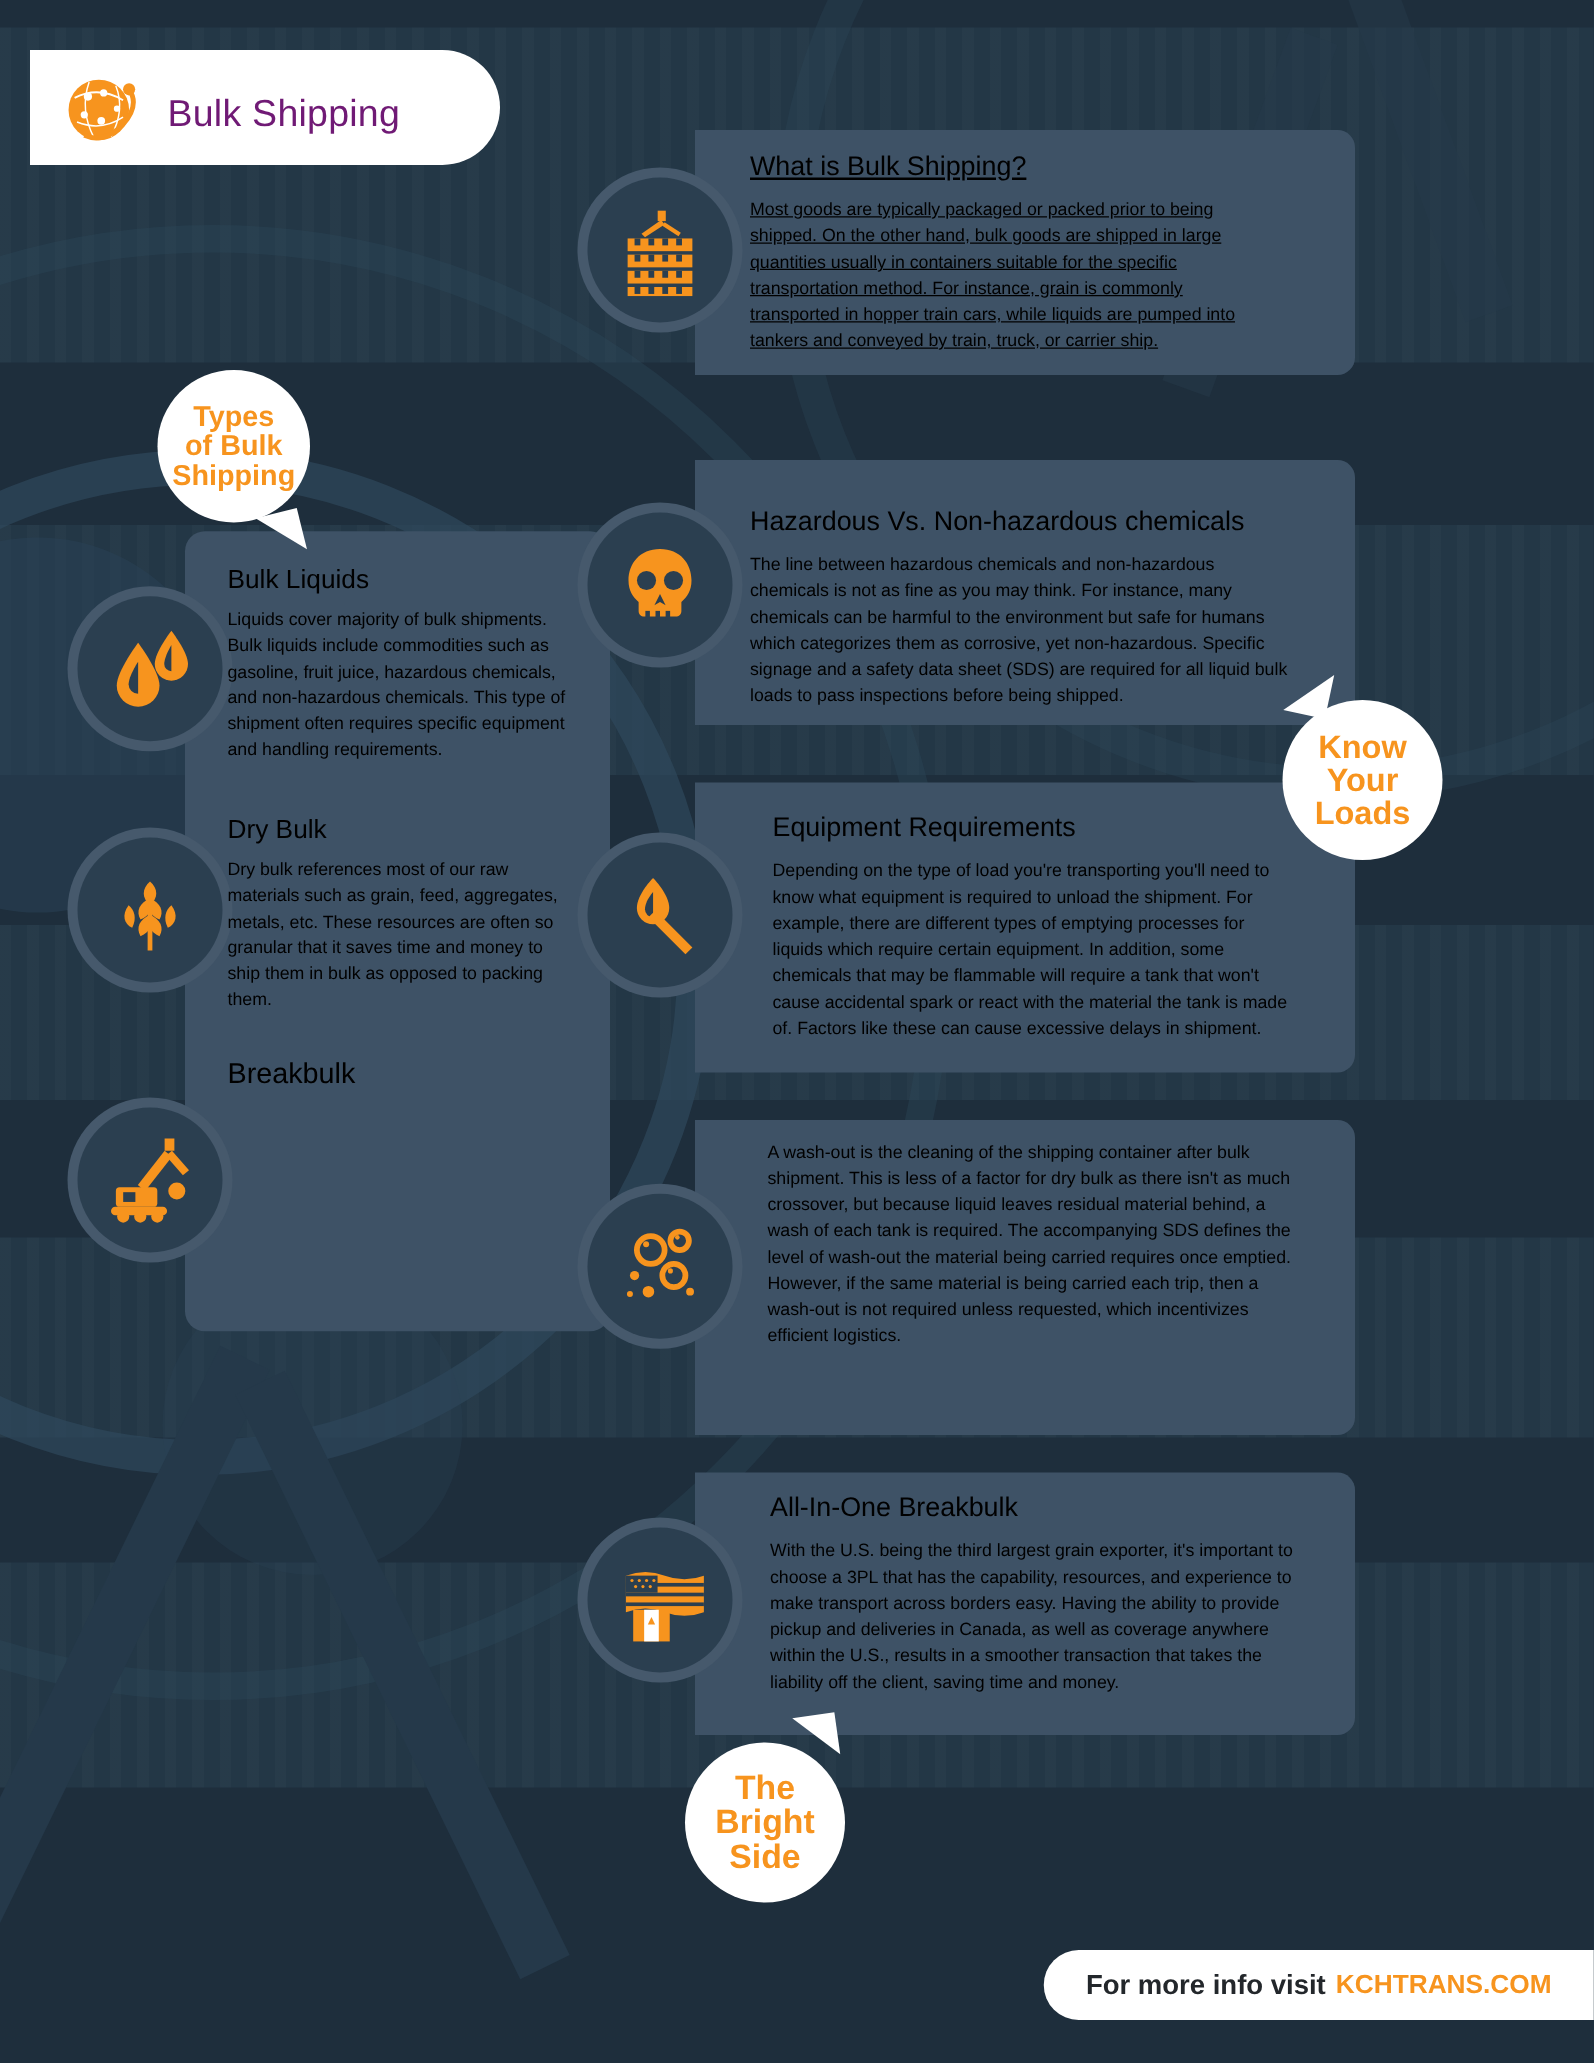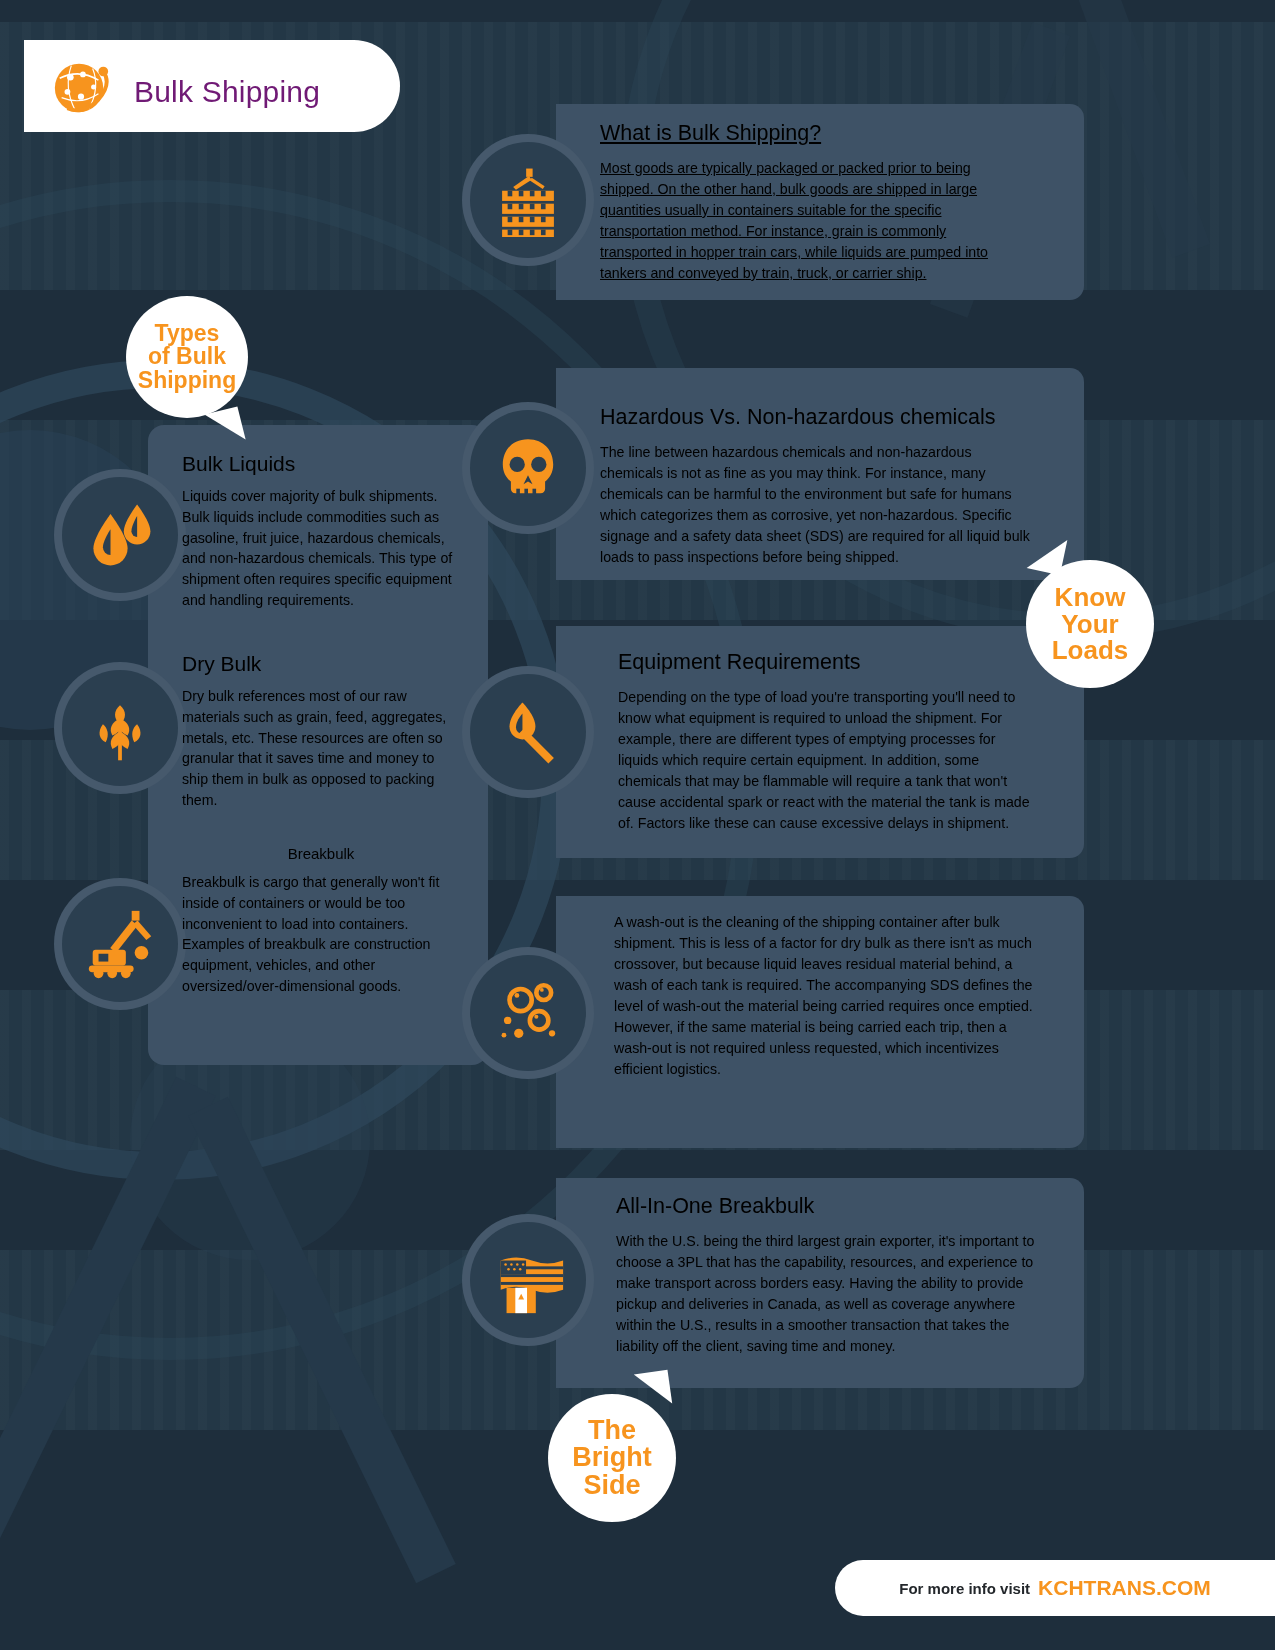--- a/index.html
+++ b/index.html
@@ -60,21 +60,21 @@
   .bubble .tail {
     position:absolute; width:0; height:0; border-style:solid;
   }
 
   
   #footer-pill {
     position:absolute; right:0px; top:1560px; width:440px; height:56px;
     background:#ffffff; border-radius:28px 0 0 28px; z-index:6;
     display:flex; align-items:center; justify-content:center; gap:8px;
   }
-  #footer-pill .ftxt { font-size:15px; font-weight:bold; color:#23272b;text-align:right; }
+  #footer-pill .ftxt { font-size:22px; font-weight:bold; color:#23272b;text-align:right; }
   #footer-pill .furl { font-size:21px; font-weight:bold; color:#f7941e; }
 </style>
 </head>
 <body>
 
 <div id="bg">
   <div class="stripes"></div>
 
   <div class="bandDark" style="top:0;height:22px;"></div>
   <div class="bandDark" style="top:290px;height:130px;"></div>
@@ -161,22 +161,21 @@
   <div class="title" style="font-size:21px; margin-bottom:10px;">Bulk Liquids</div>
   <div class="body" style="font-size:14.2px; line-height:20.8px;">Liquids cover majority of bulk shipments. Bulk liquids include commodities such as gasoline, fruit juice, hazardous chemicals, and non-hazardous chemicals. This type of shipment often requires specific equipment and handling requirements.</div>
 </div>
 
 <div style="position:absolute; left:182px; top:652px; width:278px; z-index:5;">
   <div class="title" style="font-size:21px; margin-bottom:10px;">Dry Bulk</div>
   <div class="body" style="font-size:14.2px; line-height:20.8px;">Dry bulk references most of our raw materials such as grain, feed, aggregates, metals, etc. These resources are often so granular that it saves time and money to ship them in bulk as opposed to packing them.</div>
 </div>
 
 <div style="position:absolute; left:182px; top:845px; width:278px; z-index:5;">
-  <div class="title" style="font-size:15px; margin-bottom:10px;text-align:center;">Breakbulk</div>
-  <div class="body" style="font-size:14.2px; line-height:20.8px;">Breakbulk is cargo that generally won't fit inside of containers or would be too inconvenient to load into containers. Examples of breakbulk are construction equipment, vehicles, and other oversized/over-dimensional goods.</div>
+  <div class="title" style="font-size:23px; ">Breakbulk</div>
 </div>
 
 <div class="panel r" style="left:556px; top:104px; width:528px; height:196px;"></div>
 <div class="badge ring" style="left:470px; top:142px; width:116px; height:116px;">
   <svg viewBox="0 0 80 80" width="74" height="74">
     <g fill="#f7941e">
       <rect x="38" y="6" width="7" height="9"></rect>
       <path d="M41 14 L24 26 l3 3 L44 18 z"></path>
       <path d="M44 16 l14 9 l-2 3 l-14 -9 z"></path>
       <g>

